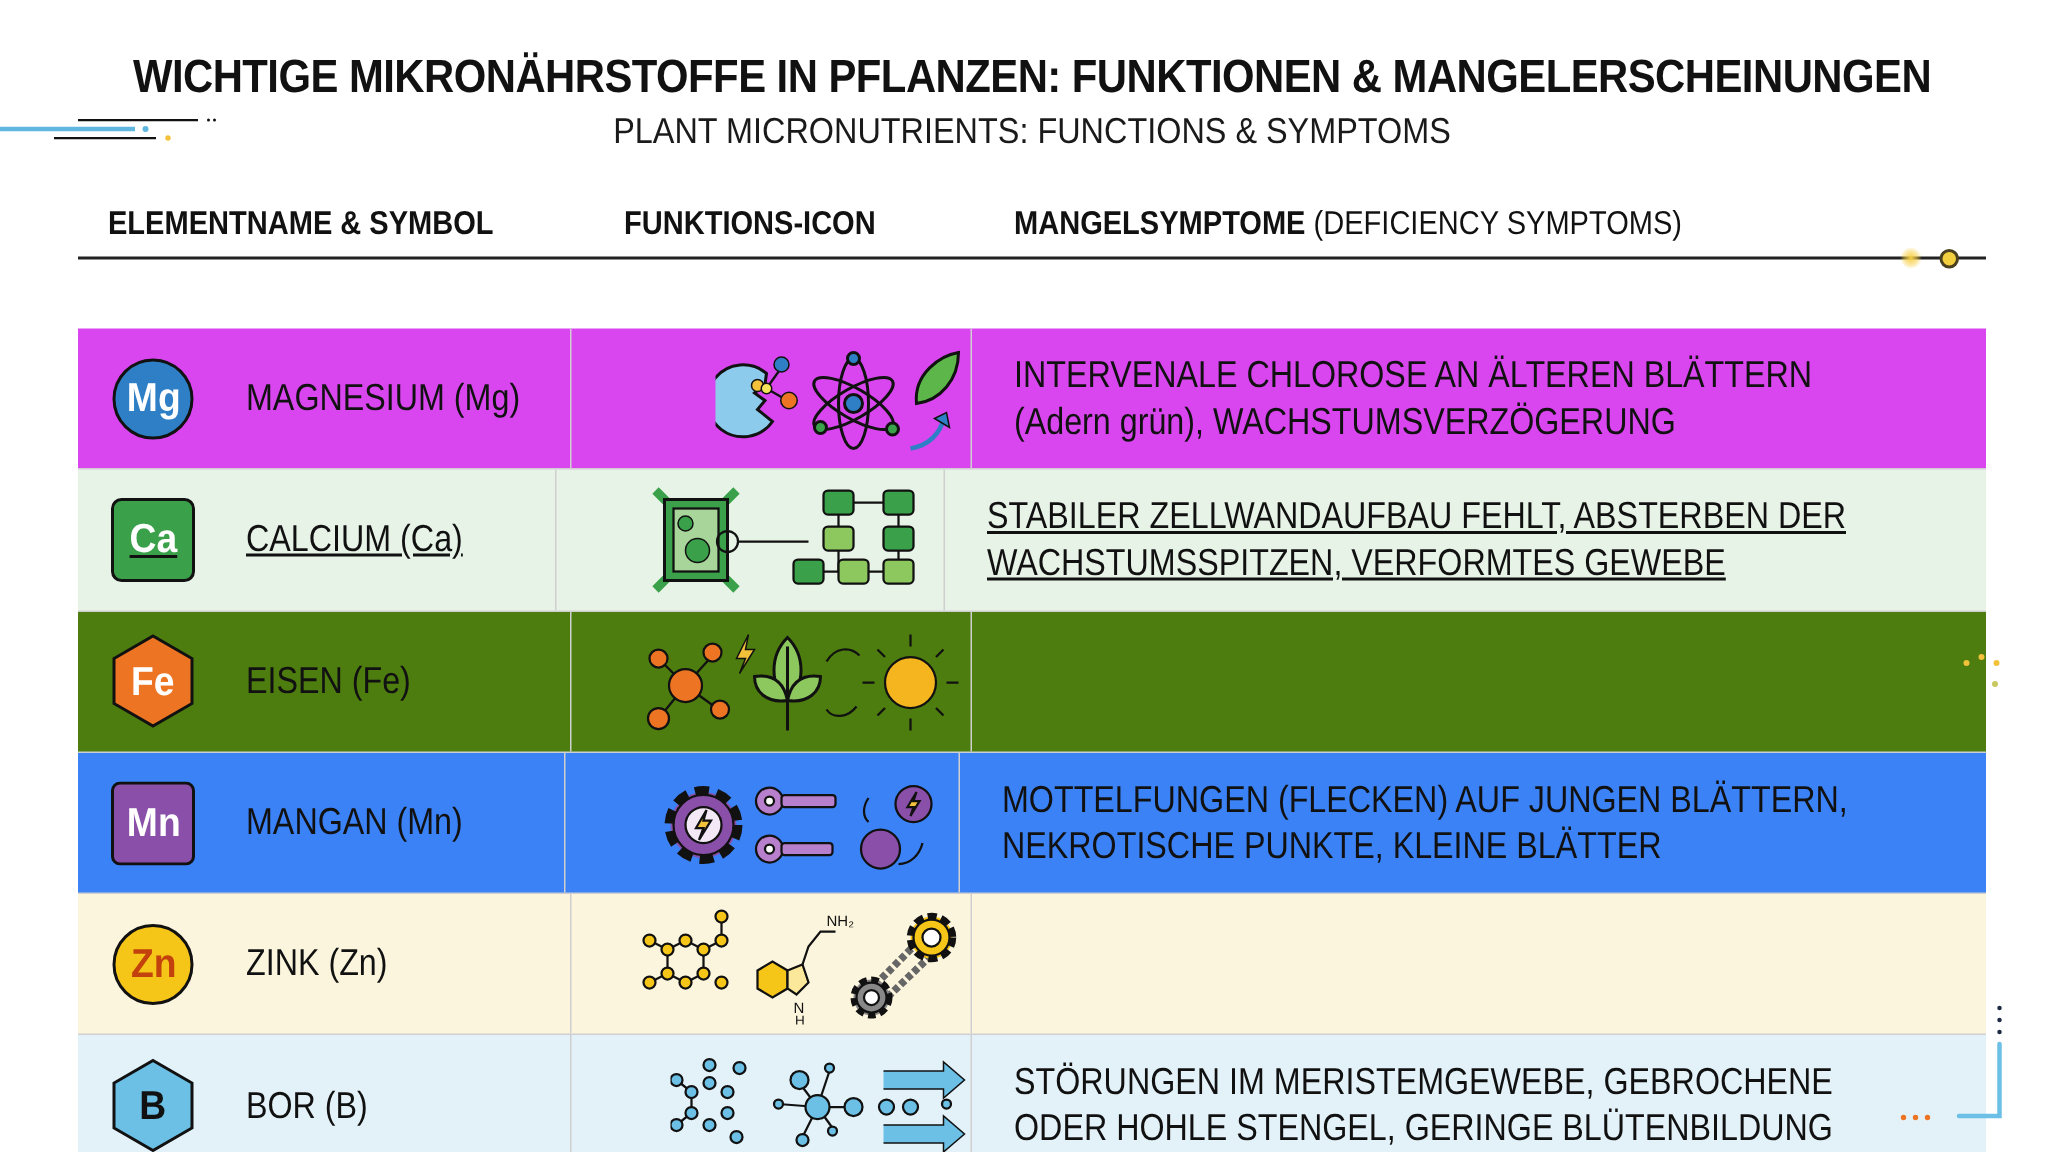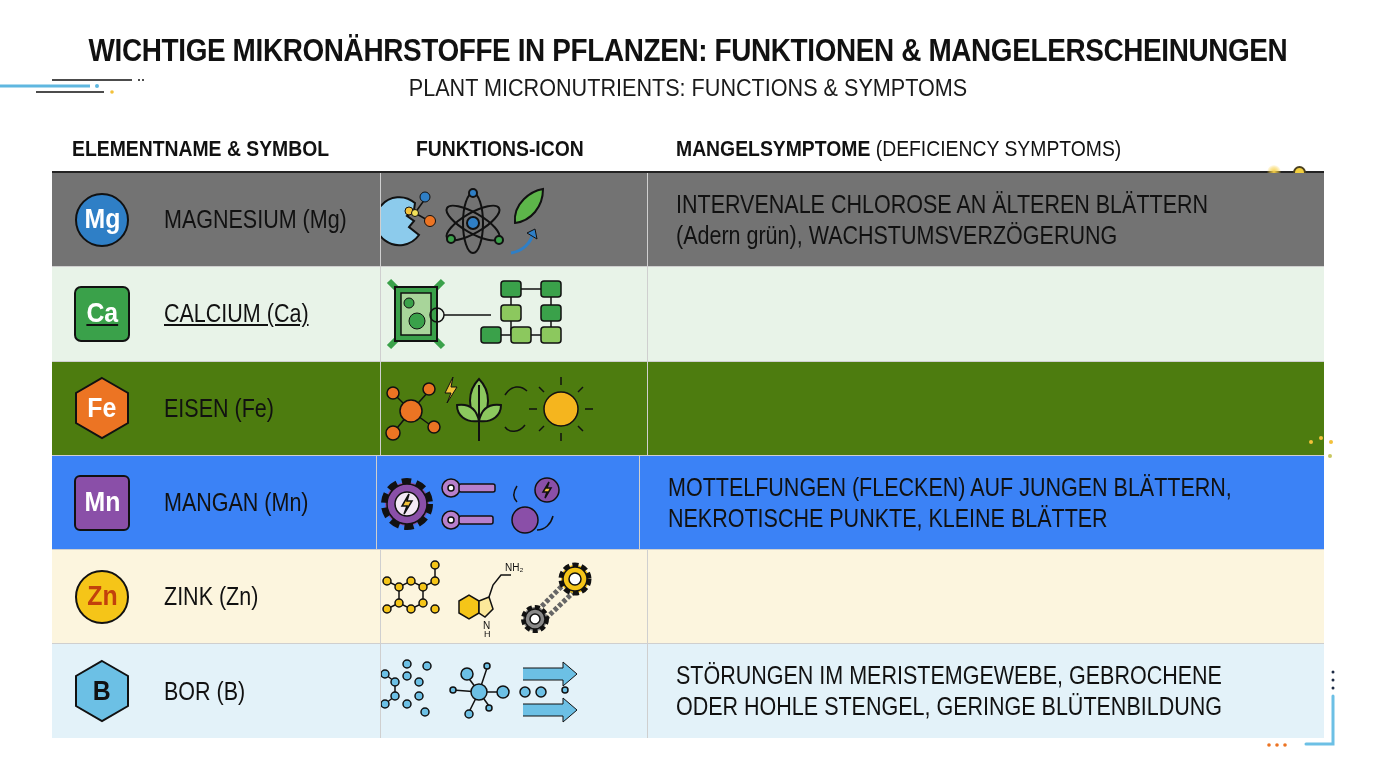--- a/index.html
+++ b/index.html
@@ -24,21 +24,21 @@
   .colhead .light { font-weight:normal; }
   .hline { position:absolute; left:52px; top:171px; width:1272px; height:2px; background:#222; }
   .deco-dot1 { position:absolute; left:1267px; top:165px; width:14px; height:14px; border-radius:50%;
     background:radial-gradient(circle,#f7d046 0%,#f7d04680 45%,transparent 75%); }
   .deco-dot2 { position:absolute; left:1293px; top:166px; width:9px; height:9px; border-radius:50%;
     border:2px solid #4a4020; background:#f3cf3e; }
   .table { position:absolute; left:52px; top:173px; width:1272px; }
   .row { position:relative; height:93.3px; border-bottom:1px solid #cfcfcf; display:flex; }
   .cell { position:relative; height:100%; box-sizing:border-box; }
   .c1 { width:329px; border-right:1px solid #cfcfcf; display:flex; align-items:center; }
-  .c2 { width:267px; border-right:1px solid #cfcfcf; display:flex; align-items:center; justify-content:flex-start; }
+  .c2 { width:267px; border-right:1px solid #cfcfcf; display:flex; align-items:center; justify-content:flex-end; }
   .c3 { flex:1; display:flex; flex-direction:column; justify-content:center; padding-left:28px;
         font-size:25px; line-height:31px; }
   .c3 span { display:block; transform:scaleX(0.86); transform-origin:left; white-space:nowrap; }
   .badge { margin-left:22px; width:56px; height:56px; display:flex; align-items:center; justify-content:center;
     font-weight:bold; font-size:27px; color:#fff; box-sizing:border-box; position:relative; }
   .badge svg { position:absolute; left:0; top:0; }
   .badge .sym { position:relative; z-index:1; transform:scaleX(0.92); }
   .ename { margin-left:34px; font-size:25px; white-space:nowrap; transform:scaleX(0.86); transform-origin:left; }
   .deco-spark { position:absolute; left:1305px; top:432px; width:36px; height:32px; }
   .deco-corner { position:absolute; left:1300px; top:664px; width:40px; height:82px; }
@@ -64,21 +64,21 @@
 <div class="colhead" style="left:676px;">
   <span>MANGELSYMPTOME</span><span class="light"> (DEFICIENCY SYMPTOMS)</span>
 </div>
 
 <div class="hline"></div>
 <div class="deco-dot1"></div>
 <div class="deco-dot2"></div>
 
 <div class="table">
 
-  <div class="row" style="background:#737373;">
+  <div class="row" style="background:#d946ef;margin-top:46px;">
     <div class="cell c1">
       <div class="badge">
         <svg width="56" height="56" viewBox="0 0 56 56">
             <circle cx="28" cy="28" r="26" fill="#2f7fc6" stroke="#111" stroke-width="2"></circle>
           </svg>
         <span class="sym">Mg</span>
       </div>
       <div class="ename">MAGNESIUM (Mg)</div>
     </div>
     <div class="cell c2">
@@ -142,20 +142,24 @@
             <line x1="110" y1="58" x2="170" y2="58"></line>
           <rect x="120" y="4" width="20" height="16" rx="3" fill="#3aa14a"></rect>
           <rect x="160" y="4" width="20" height="16" rx="3" fill="#3aa14a"></rect>
           <rect x="120" y="28" width="20" height="16" rx="3" fill="#8cc85e"></rect>
           <rect x="160" y="28" width="20" height="16" rx="3" fill="#3aa14a"></rect>
           <rect x="100" y="50" width="20" height="16" rx="3" fill="#3aa14a"></rect>
           <rect x="130" y="50" width="20" height="16" rx="3" fill="#8cc85e"></rect>
           <rect x="160" y="50" width="20" height="16" rx="3" fill="#8cc85e"></rect>
         </g>
       </svg>
+    </div>
+    <div class="cell c3">
+      <span>STABILER ZELLWANDAUFBAU FEHLT, ABSTERBEN DER</span>
+      <span>WACHSTUMSSPITZEN, VERFORMTES GEWEBE</span>
     </div>
   </div>
 
   <div class="row" style="background:#4d7c0f;">
     <div class="cell c1">
       <div class="badge">
         <svg width="56" height="64" viewBox="0 0 56 64" style="top:-4px">
             <polygon points="28,2 54,17 54,47 28,62 2,47 2,17" fill="#ec7423" stroke="#111" stroke-width="2"></polygon>
           </svg>
         <span class="sym">Fe</span>

